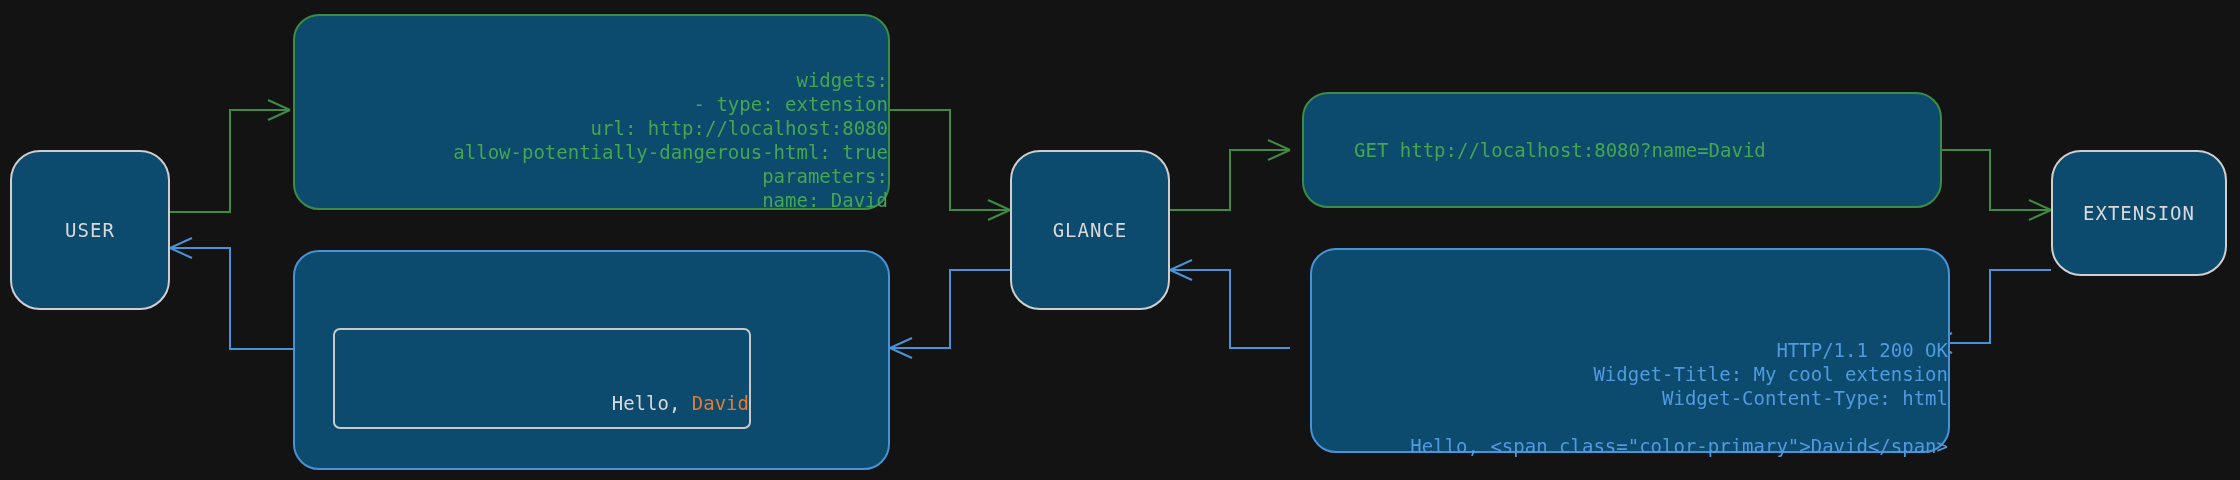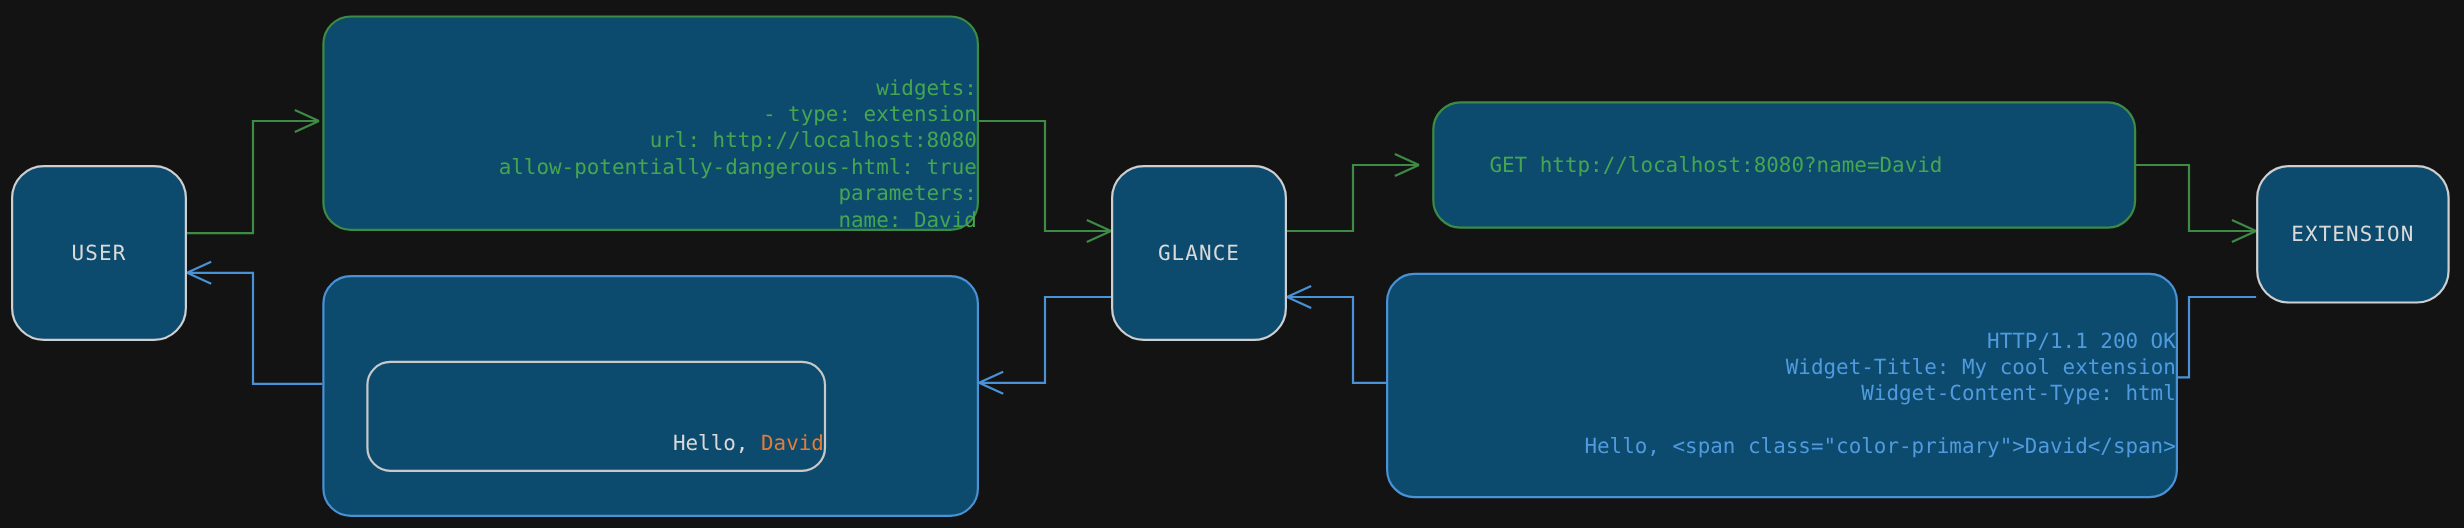--- a/index.html
+++ b/index.html
@@ -53,29 +53,29 @@
   .code {
     white-space: pre;
     font-size: 19px;
     line-height: 24px;
   }
   .box-config { left: 293px; top: 14px; width: 597px; height: 196px; padding: 28px 0 0 25px; }
   .box-request {
     left: 1290px; top: 92px; width: 640px; height: 116px;
     display: flex; align-items: center; padding-left: 50px; margin-left: 12px;
   }
-  .box-response { left: 1260px; top: 248px; width: 720px; height: 205px; padding: 24px 0 0 50px; }
+  .box-response { left: 1310px; top: 248px; width: 640px; height: 205px; padding: 64px 0 0 50px; }
 
   .box-widget-ui { left: 293px; top: 250px; width: 597px; height: 220px; }
   .hello-box {
     position: absolute;
     left: 38px; top: 76px;
     width: 418px; height: 101px;
     border: 2px solid #c9c9c9;
-    border-radius: 22px;
+    border-radius: 7px;
     box-sizing: border-box;
     padding: 40px 0 0 18px;
     color: #d9d9d9;
     font-size: 19px;
     white-space: pre;
   }
   .hello-name { color: #e57b35; }
 
   .wire-green { stroke: #3d8b45; }
   .wire-blue  { stroke: #4a92d6; }

